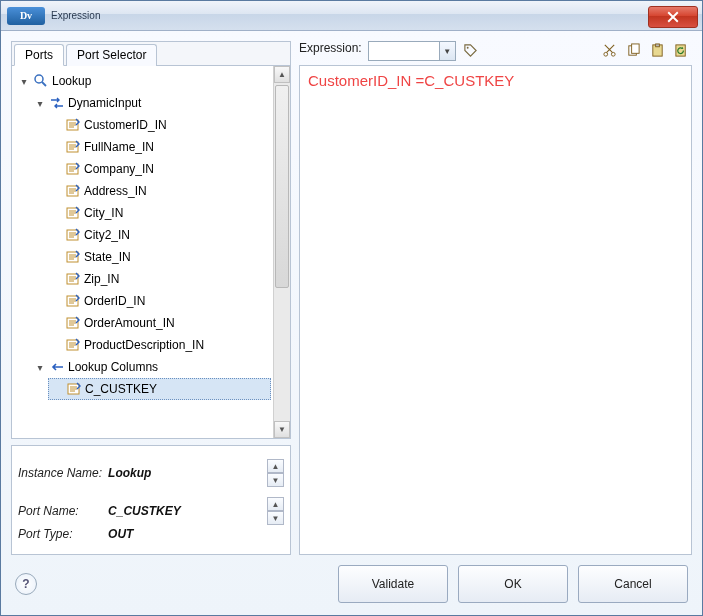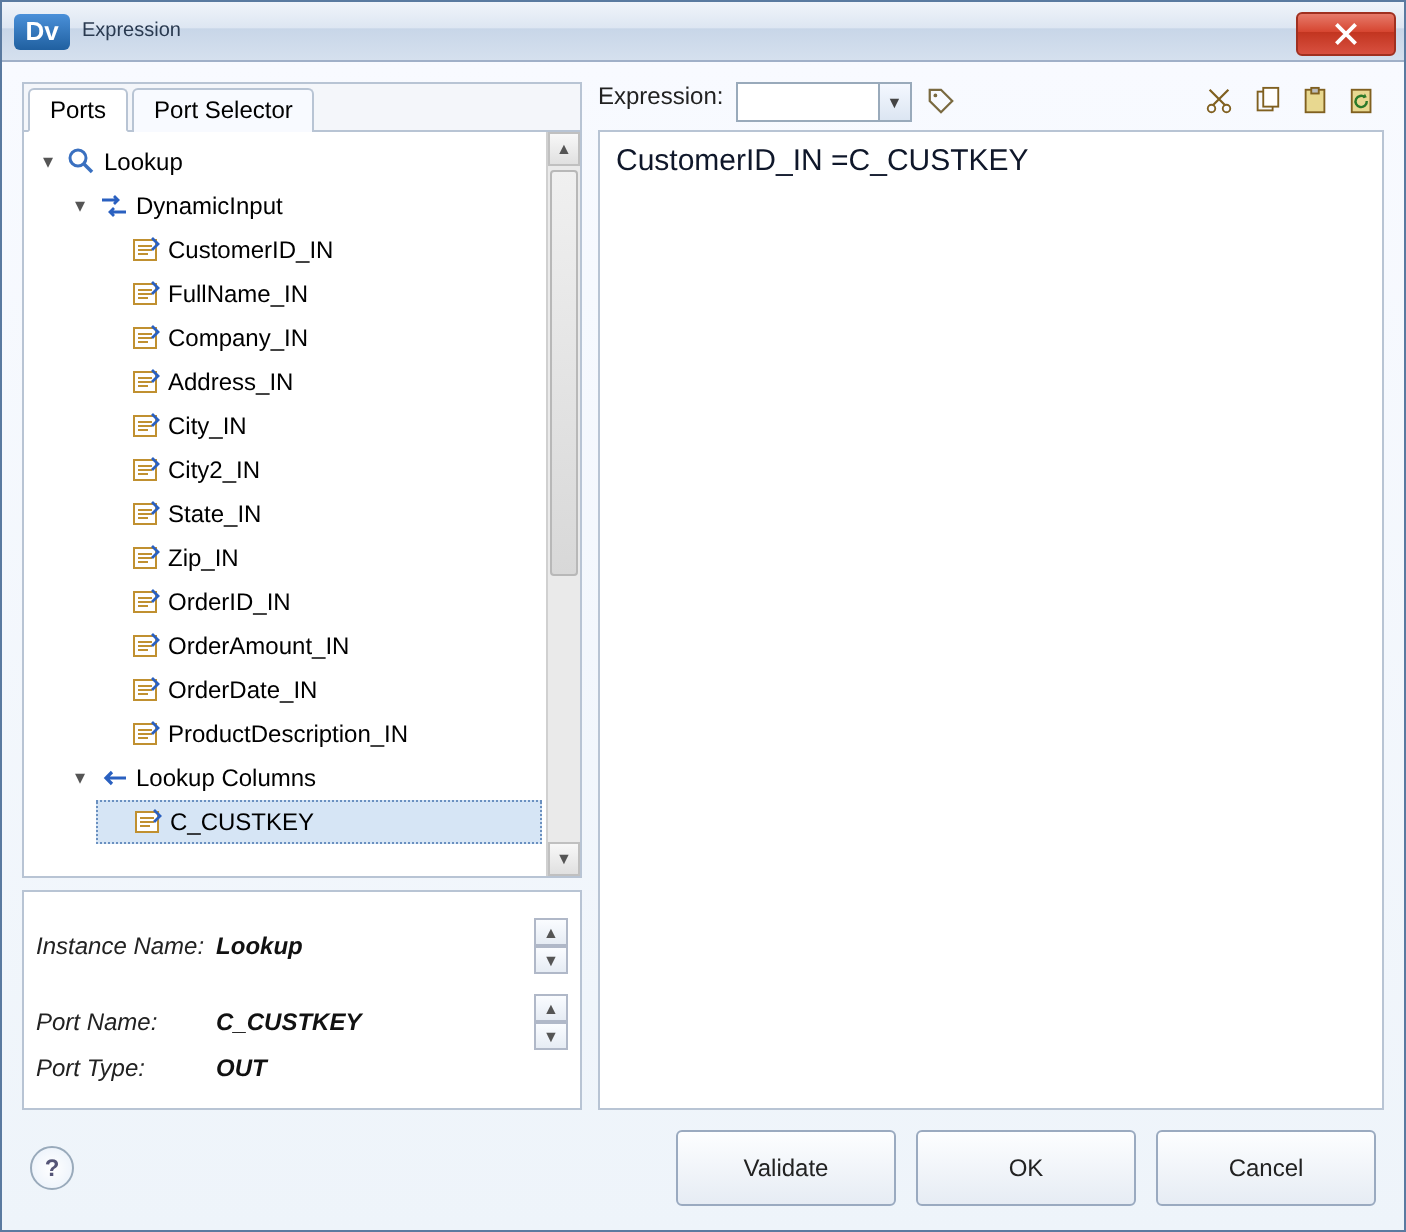--- a/index.html
+++ b/index.html
@@ -10,24 +10,24 @@
     display: flex; flex-direction: column;
     box-shadow: 0 0 8px rgba(0,0,0,0.3);
   }
   .titlebar {
     height: 30px; display: flex; align-items: center;
     background: linear-gradient(to bottom, #f0f4fa 0%, #dde6f2 45%, #c8d6e8 46%, #d5e0ee 100%);
     border-bottom: 1px solid #a0b0c8;
     padding: 0 0 0 6px;
   }
   .titlebar .app-icon {
-    width: 28px; height: 18px; margin-right: 6px;
+    width: 38px; height: 18px; margin-right: 6px;
     background: linear-gradient(to bottom,#4a90d9,#2060a0);
     border-radius: 3px; display:flex;align-items:center;justify-content:center;
-    color:#fff;font-weight:bold;font-size:13px;
+    color:#fff;font-weight:bold;font-size:10px;font-family:Liberation Serif, serif;
   }
   .titlebar .title { flex: 1; color: #2a3a50; font-size: 10px; }
   .titlebar .close {
     width: 50px; height: 22px; margin: 2px 4px 0 0;
     background: linear-gradient(to bottom,#e67a6a 0%,#d64530 45%,#c23520 46%,#d85040 100%);
     border: 1px solid #a03020; border-radius: 3px;
     display:flex;align-items:center;justify-content:center;
     color:#fff; cursor:pointer;
   }
   .titlebar .close svg { width:12px;height:12px; }
@@ -69,21 +69,21 @@
   .ud-btns .b { width:17px;height:14px; border:1px solid #b0b8c8; background:linear-gradient(#fafcff,#e6ecf4); display:flex;align-items:center;justify-content:center;font-size:8px;color:#555;cursor:pointer;}
   .right-col { flex:1; display:flex; flex-direction:column; }
   .expr-bar { display:flex; align-items:flex-start; gap:6px; padding:0 2px 4px 0; }
   .expr-bar .lbl { color:#222; }
   .combo { display:flex; border:1px solid #9ab; background:#fff; height:20px; }
   .combo .txt { width:70px; padding:0 4px; }
   .combo .dd { width:16px; border-left:1px solid #9ab; background:linear-gradient(#f4f8ff,#dce6f2); display:flex;align-items:center;justify-content:center;font-size:8px;color:#444;cursor:pointer;}
   .tool-icon { width:18px;height:18px; display:flex;align-items:center;justify-content:center; cursor:pointer; color:#555;}
   .tool-icon svg { width:15px;height:15px; }
   .spacer { flex:1; }
-  .editor { flex:1; border:1px solid #b8c4d4; background:#fff; padding:6px 8px; font-size:15px; color:#0f172a; overflow:auto;}
+  .editor { flex:1; border:1px solid #b8c4d4; background:#fff; padding:6px 8px; font-size:15px; color:#ef4444; overflow:auto;}
   .footer { display:flex; align-items:center; padding:10px 4px 2px 4px; gap:10px; }
   .help {
     width:22px;height:22px;border-radius:50%;border:1px solid #9ab;
     display:flex;align-items:center;justify-content:center;color:#557;background:radial-gradient(#fff,#e8f0fa);
     cursor:pointer;font-weight:bold;
   }
   .footer .spacer{flex:1;}
   .btn {
     min-width:110px; height:38px; border:1px solid #9aaac0; border-radius:3px;
     background:linear-gradient(#fdfeff,#e6ecf4); cursor:pointer; padding:0 14px;
@@ -262,33 +262,20 @@
                             <div class="row">
     <span class="tw"></span>
     <span class="icon">
                                 <svg viewBox="0 0 16 16">
                                   <rect x="2" y="3" width="11" height="10" fill="#fff" stroke="#c09030"></rect>
                                   <path d="M4 6h7M4 8h7M4 10h5" stroke="#c09030"></path>
                                   <path d="M11 2l3 3-3 3" fill="none" stroke="#2a60c0" stroke-width="1.4"></path>
                                 </svg>
                               </span>
     <span>OrderAmount_IN</span>
-  </div>
-                          </li>
-                          <li>
-                            <div class="row">
-    <span class="tw"></span>
-    <span class="icon">
-                                <svg viewBox="0 0 16 16">
-                                  <rect x="2" y="3" width="11" height="10" fill="#fff" stroke="#c09030"></rect>
-                                  <path d="M4 6h7M4 8h7M4 10h5" stroke="#c09030"></path>
-                                  <path d="M11 2l3 3-3 3" fill="none" stroke="#2a60c0" stroke-width="1.4"></path>
-                                </svg>
-                              </span>
-    <span>OrderDate_IN</span>
   </div>
                           </li>
                           <li>
                             <div class="row">
     <span class="tw"></span>
     <span class="icon">
                                 <svg viewBox="0 0 16 16">
                                   <rect x="2" y="3" width="11" height="10" fill="#fff" stroke="#c09030"></rect>
                                   <path d="M4 6h7M4 8h7M4 10h5" stroke="#c09030"></path>
                                   <path d="M11 2l3 3-3 3" fill="none" stroke="#2a60c0" stroke-width="1.4"></path>

